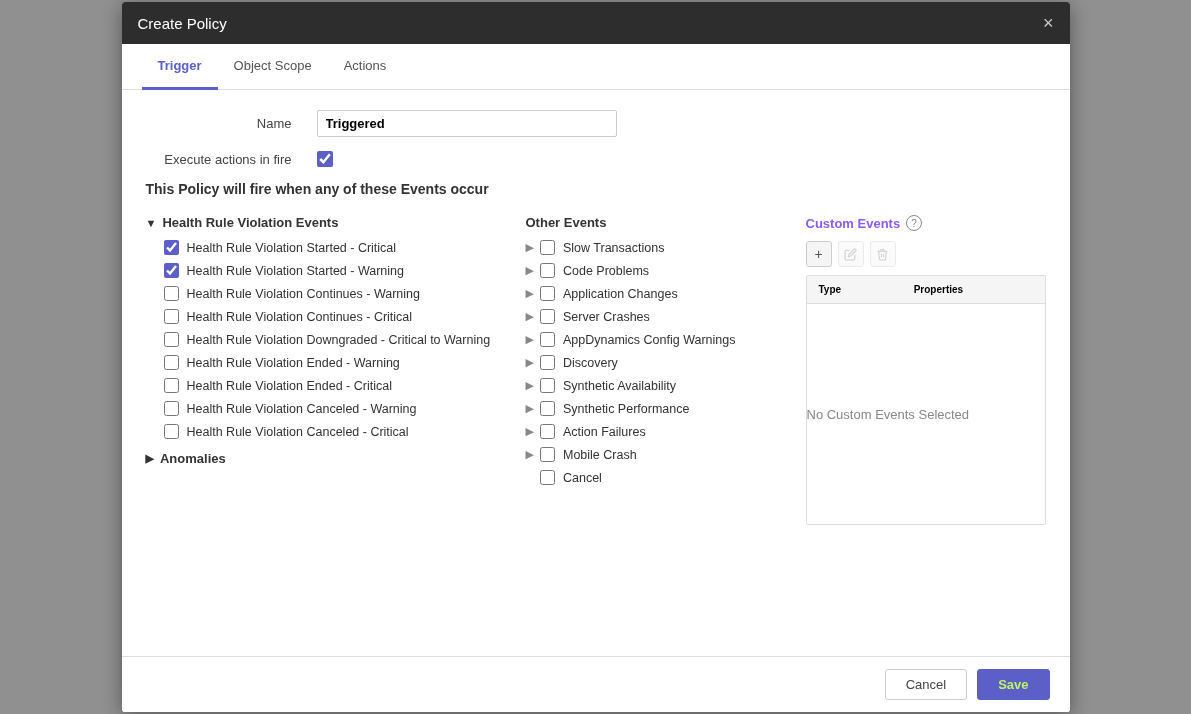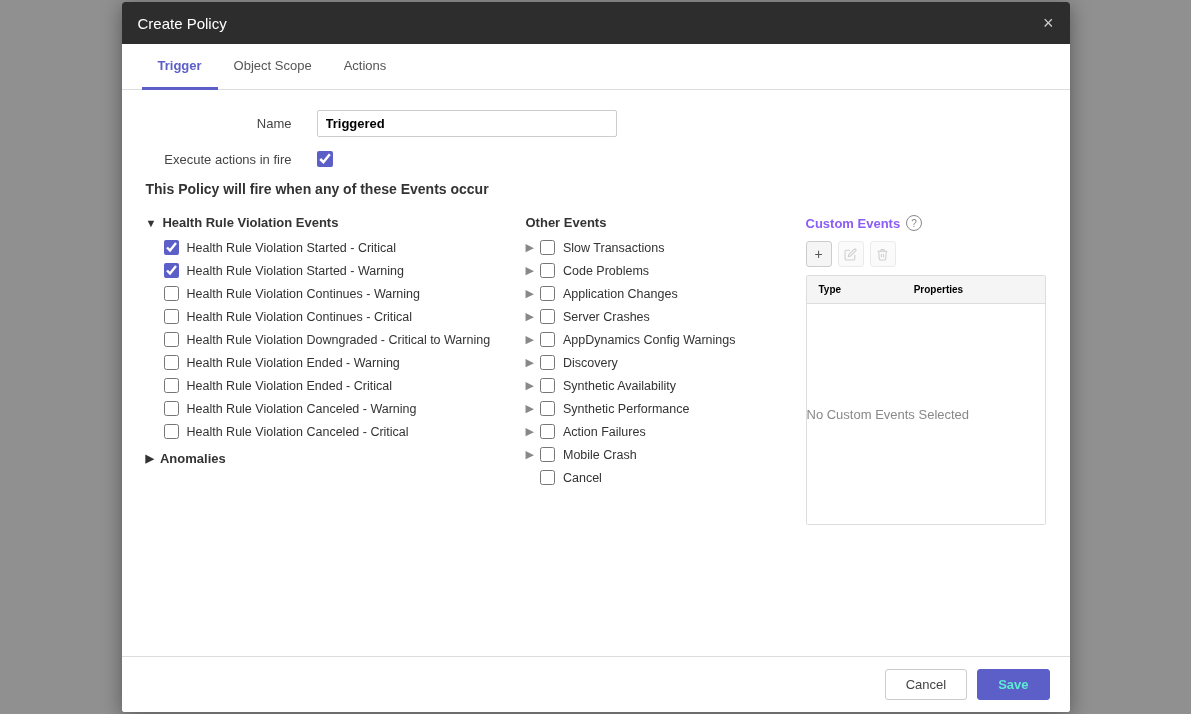--- a/index.html
+++ b/index.html
@@ -62,21 +62,21 @@
     .custom-events-table { border: 1px solid #ddd; border-radius: 2px; overflow: hidden; }
     .table-header { display: flex; background: #f5f5f5; border-bottom: 1px solid #ddd; }
     .table-header-cell { padding: 8px 12px; font-size: 10px; font-weight: 600; color: #000000; }
     .table-header-cell:first-child { width: 40%; }
     .table-header-cell:last-child { flex: 1; }
     .table-body { background: #fff; min-height: 220px; display: flex; align-items: center; justify-content: flex-start; }
     .no-data-text { color: #888; font-size: 13px; }
 
     .modal-footer { display: flex; justify-content: flex-end; padding: 12px 20px; border-top: 1px solid #ddd; gap: 10px; flex-shrink: 0; background: #fff; }
     .btn-cancel { padding: 7px 20px; background: #fff; border: 1px solid #ccc; border-radius: 3px; font-size: 13px; cursor: pointer; color: #444; }
-    .btn-save { padding: 7px 20px; background: #5b5fc7; border: 1px solid #5b5fc7; border-radius: 3px; font-size: 13px; cursor: pointer; color: #5eead4; font-weight: 600; }
+    .btn-save { padding: 7px 20px; background: #5b5fc7; border: 1px solid #5b5fc7; border-radius: 3px; font-size: 13px; cursor: pointer; color: #bef264; font-weight: 600; }
   </style>
 </head>
 <body>
 
 <div class="modal-overlay">
   <div class="modal">
 
     <div class="modal-header">
       <span class="modal-header-title">Create Policy</span>
       <button class="modal-header-close">×</button>

